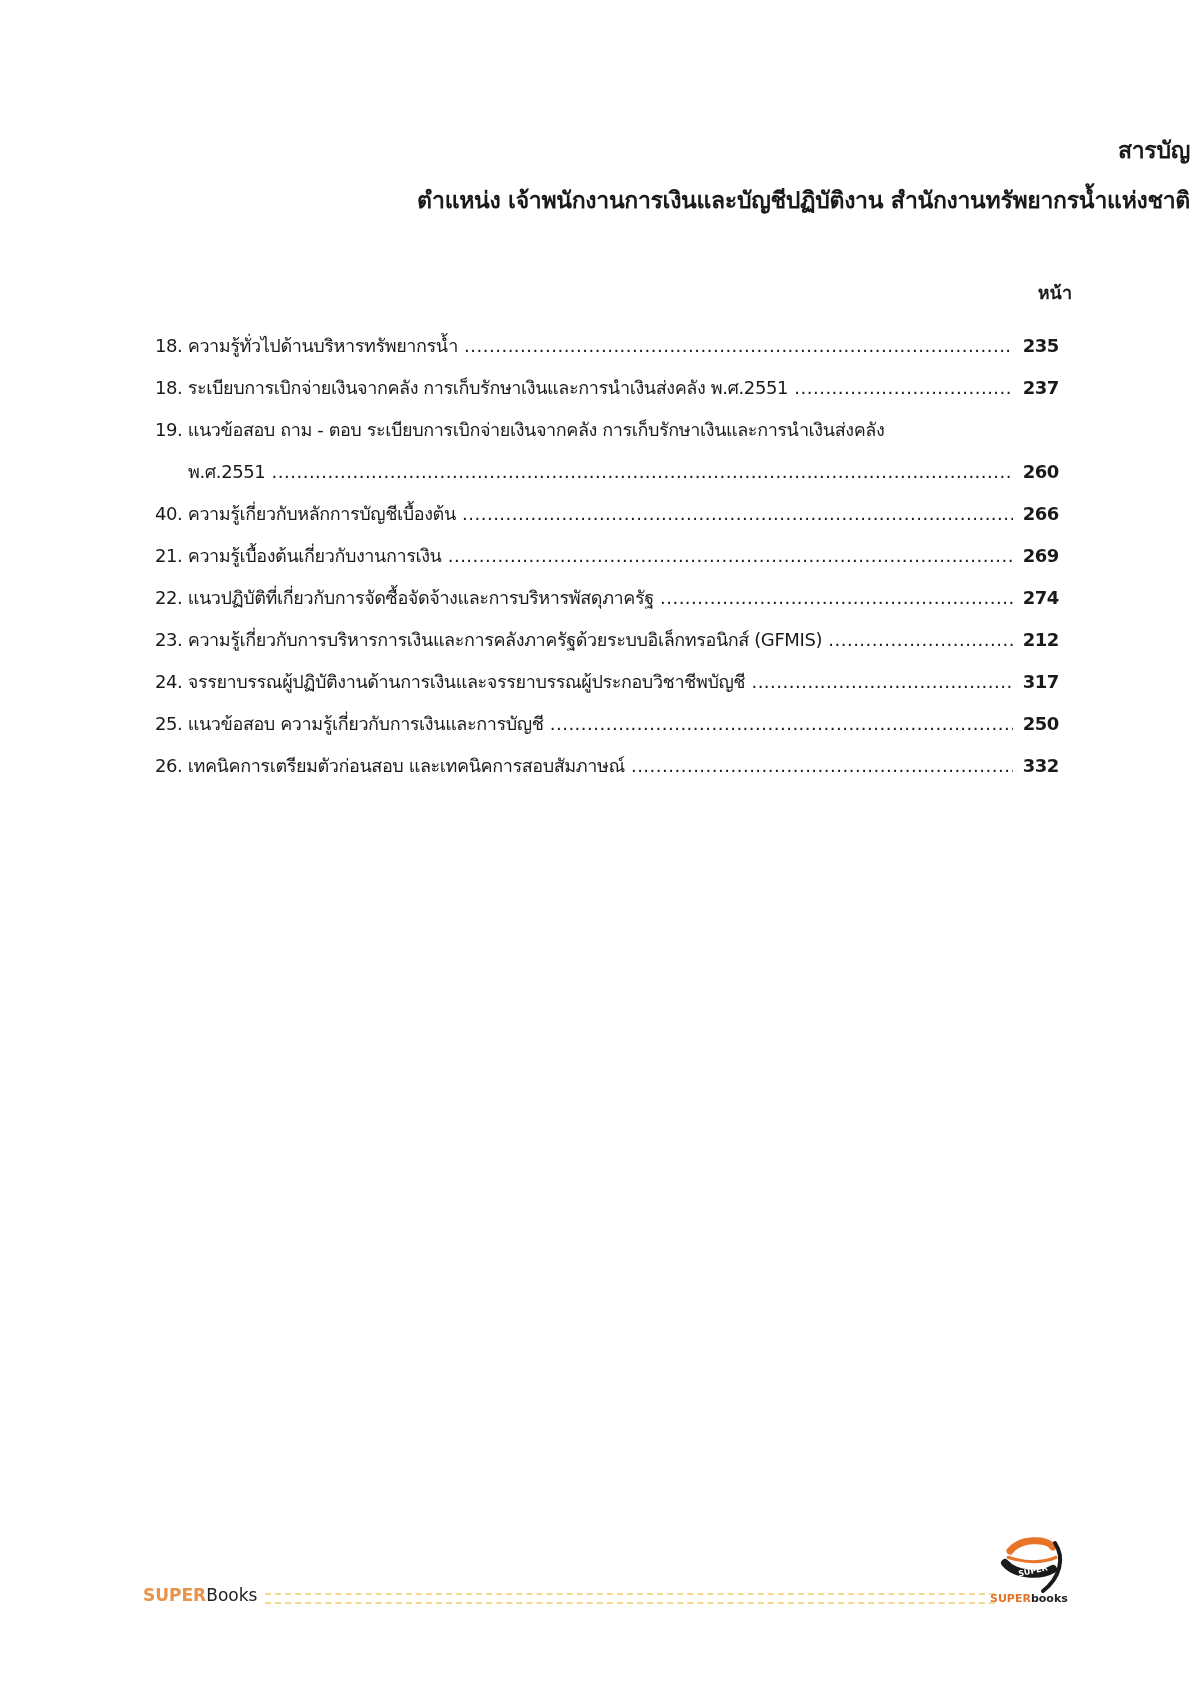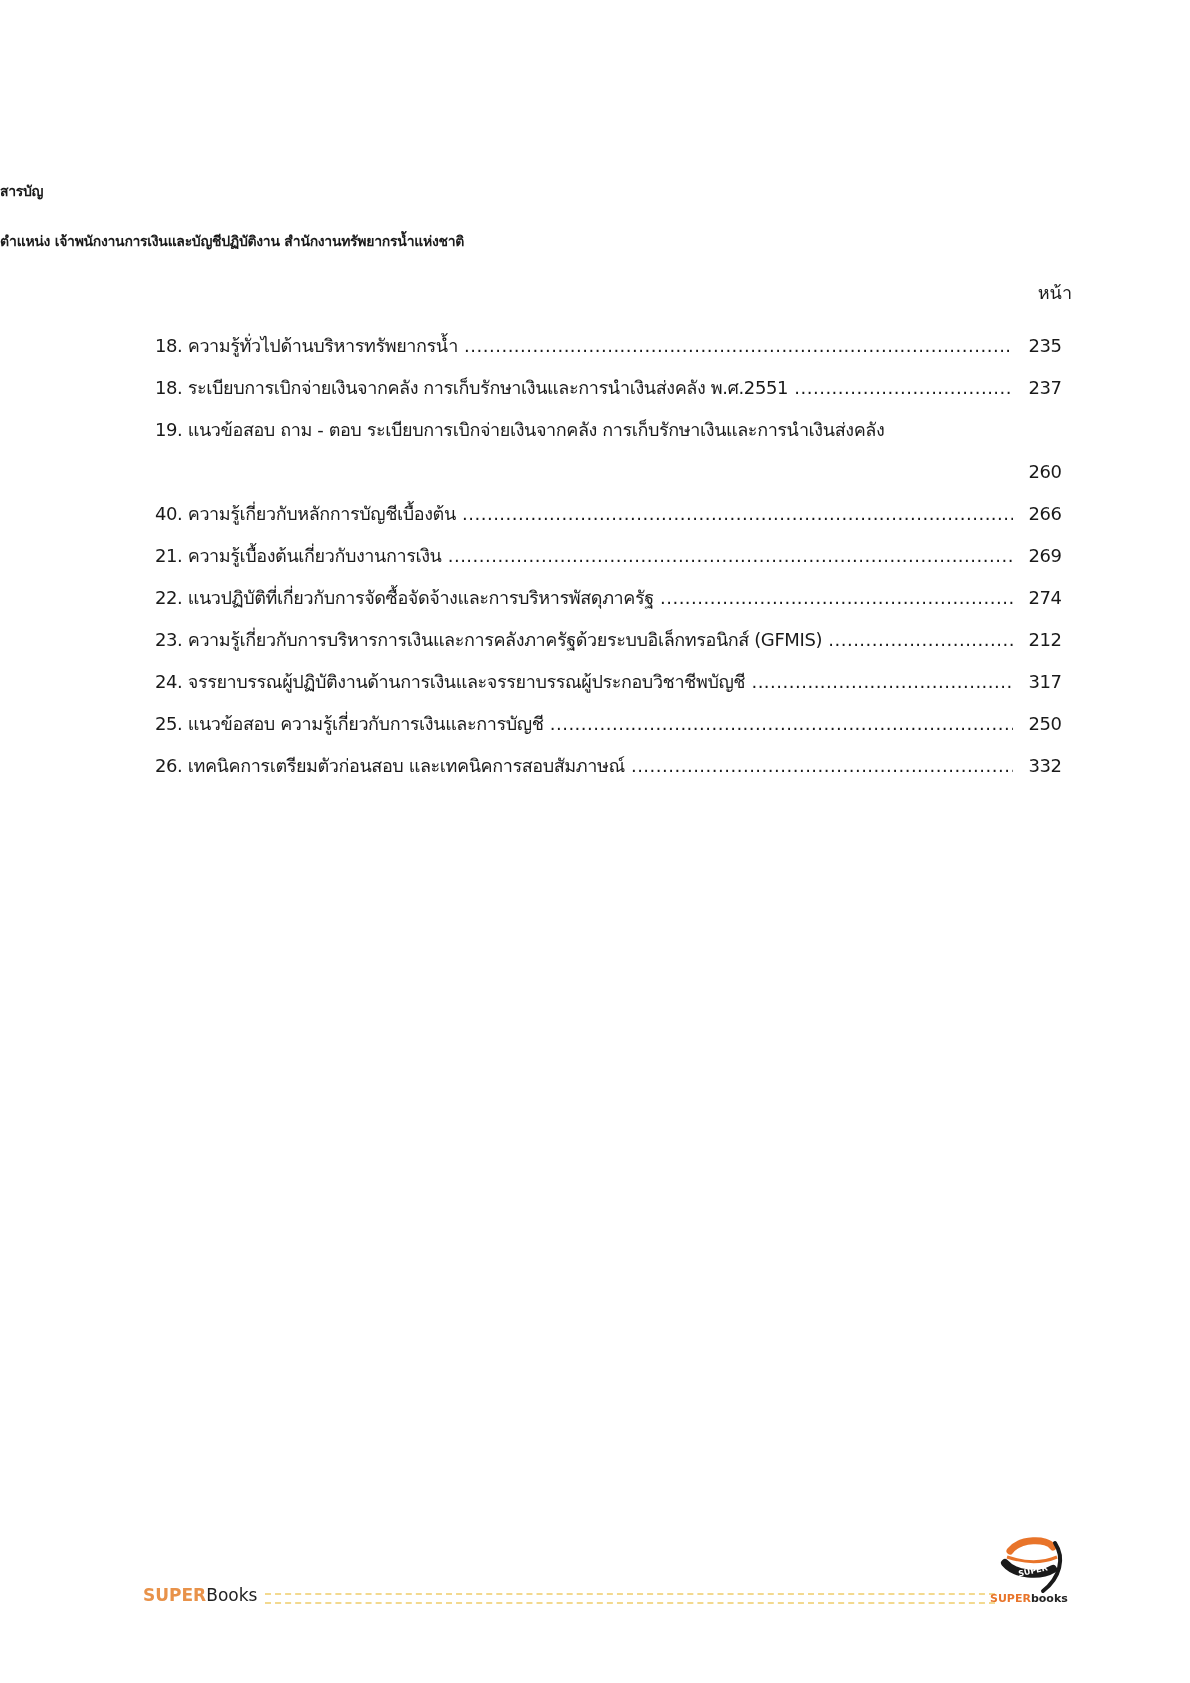--- a/index.html
+++ b/index.html
@@ -1,45 +1,45 @@
 <!DOCTYPE html>
 <html><head>
   <meta charset="utf-8">
   <style>
     html, body { margin: 0; padding: 0; background: #ffffff; }
     body {
       width: 1190px; height: 1683px; position: relative; overflow: hidden;
       font-family: "DejaVu Sans", "Liberation Sans", sans-serif; color: #1a1a1a;
     }
     .title {
-      position: absolute; left: 0; width: 1190px; text-align: left;
-      font-weight: bold; font-size: 14px; letter-spacing: -0.3px; margin-top: 48px;
+      position: absolute; left: 0; width: 1190px; text-align: right;
+      font-weight: bold; font-size: 23px; letter-spacing: -0.3px;
     }
     .title.t1 { top: 132px; }
     .title.t2 { top: 182px; }
     .page-head {
       position: absolute; left: 1010px; top: 278px; width: 62px; text-align: right;
-      font-weight: normal; font-size: 18px;
+      font-weight: bold; font-size: 18px;
     }
     .toc {
       position: absolute; left: 155px; top: 325px; width: 920px;
       font-size: 18px; letter-spacing: -0.4px;
     }
     .row { position: relative; height: 42px; line-height: 42px; white-space: nowrap; }
     .row .txt {
       position: absolute; left: 0; width: 858px; overflow: hidden; white-space: nowrap;
     }
     .row .txt::after {
       content: " ....................................................................................................................................................................................................................................................................................................";
       letter-spacing: 0.5px;
     }
     .row.cont .txt { left: 33px; width: 825px; }
     .row.noleader .txt::after { content: ""; }
     .row .num {
-      position: absolute; right: 0; width: 60px; text-align: center;
+      position: absolute; right: 16px; width: 60px; text-align: right; font-weight: bold;
     }
     .footer-brand {
       position: absolute; left: 143px; top: 1585px; font-size: 17px; white-space: nowrap;
     }
     .footer-brand .super { color: #e8924a; font-weight: bold; }
     .footer-brand .books { color: #222; }
     .footer-rule {
       position: absolute; left: 265px; top: 1593px; width: 730px; height: 7px;
       border-top: 2px dashed #f3d98f; border-bottom: 2px dashed #f3d98f;
     }
@@ -67,20 +67,21 @@
     <span class="num">235</span>
   </div>
   <div class="row">
     <span class="txt">18. ระเบียบการเบิกจ่ายเงินจากคลัง การเก็บรักษาเงินและการนำเงินส่งคลัง พ.ศ.2551</span>
     <span class="num">237</span>
   </div>
   <div class="row noleader">
     <span class="txt">19. แนวข้อสอบ ถาม - ตอบ ระเบียบการเบิกจ่ายเงินจากคลัง การเก็บรักษาเงินและการนำเงินส่งคลัง</span>
   </div>
   <div class="row cont">
+    <span class="txt">พ.ศ.2551</span>
     <span class="num">260</span>
   </div>
   <div class="row">
     <span class="txt">40. ความรู้เกี่ยวกับหลักการบัญชีเบื้องต้น</span>
     <span class="num">266</span>
   </div>
   <div class="row">
     <span class="txt">21. ความรู้เบื้องต้นเกี่ยวกับงานการเงิน</span>
     <span class="num">269</span>
   </div>

